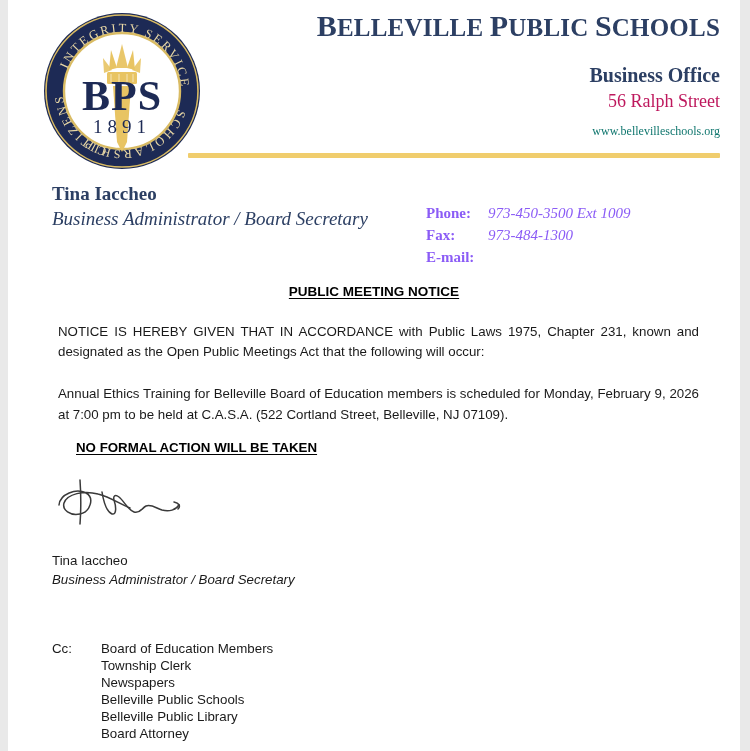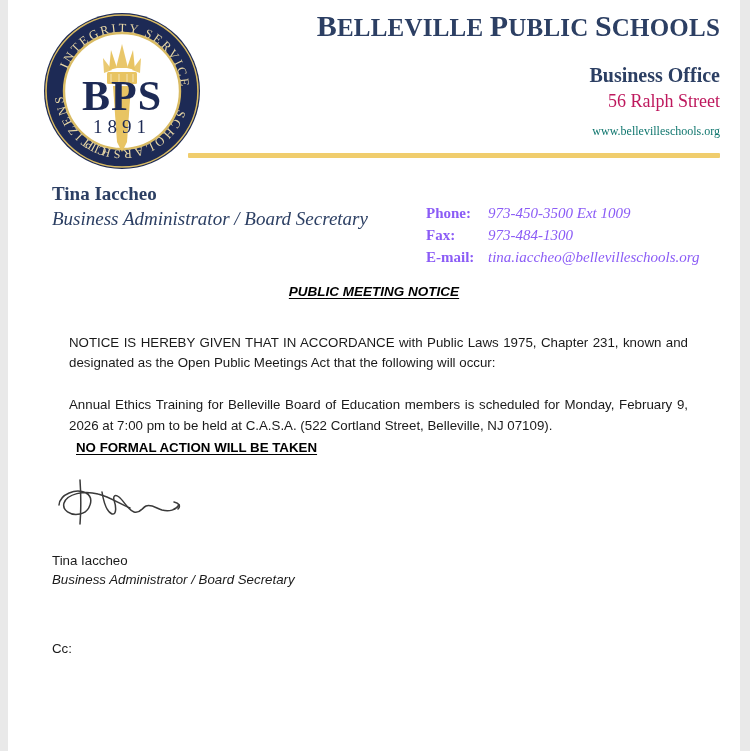--- a/index.html
+++ b/index.html
@@ -133,35 +133,34 @@
     top: 284px;
     width: 732px;
     text-align: center;
     font-size: 13.5px;
     font-weight: bold;
     color: #000;
   }
   .notice-heading span {
     text-decoration: underline;
     text-underline-offset: 2px;
-    font-style: italic;
   }
 
   .body {
     position: absolute;
     left: 44px;
     top: 316px;
     width: 653px;
     font-size: 13.3px;
     line-height: 1.52;
     color: #1a1a1a;
   }
   .para {
     text-align: justify;
-    margin: 17px;
+    margin: 6px;
   }
   .para + .para {
     margin-top: 22px;
   }
 
   .noaction {
     position: absolute;
     left: 44px;
     top: 440px;
     font-size: 13.3px;
@@ -286,21 +285,20 @@
     <div class="contact-row">
       <span class="contact-label">Phone:</span>
       <span class="contact-value">973-450-3500 Ext 1009</span>
     </div>
     <div class="contact-row">
       <span class="contact-label">Fax:</span>
       <span class="contact-value">973-484-1300</span>
     </div>
     <div class="contact-row">
       <span class="contact-label">E-mail:</span>
-      <span class="contact-value">tina.iaccheo@bellevilleschools.org</span>
     </div>
   </div>
 
   <div class="notice-heading">
     <span>PUBLIC MEETING NOTICE</span>
   </div>
 
   <div class="body">
     <p class="para">NOTICE IS HEREBY GIVEN THAT IN ACCORDANCE with Public Laws 1975, Chapter 231, known and designated as the Open Public Meetings Act that the following will occur:</p>
     <p class="para">Annual Ethics Training for Belleville Board of Education members is scheduled for Monday, February 9, 2026 at 7:00 pm to be held at C.A.S.A. (522 Cortland Street, Belleville, NJ 07109).</p>
@@ -325,15 +323,23 @@
     </svg>
   </div>
 
   <div class="closing">
     <div>Tina Iaccheo</div>
     <div class="closing-role">Business Administrator / Board Secretary</div>
   </div>
 
   <div class="cc">
     <div class="cc-label">Cc:</div>
+    <ul class="cc-list">
+      <li>Board of Education Members</li>
+      <li>Township Clerk</li>
+      <li>Newspapers</li>
+      <li>Belleville Public Schools</li>
+      <li>Belleville Public Library</li>
+      <li>Board Attorney</li>
+    </ul>
   </div>
 
 </div>
 
 </body></html>

